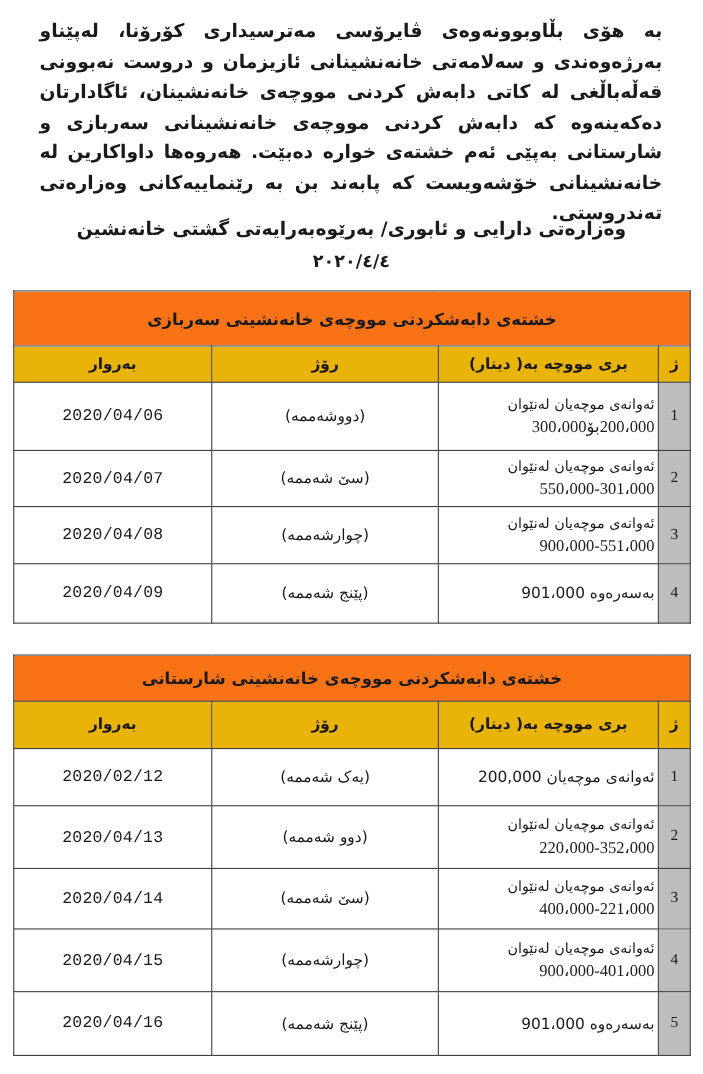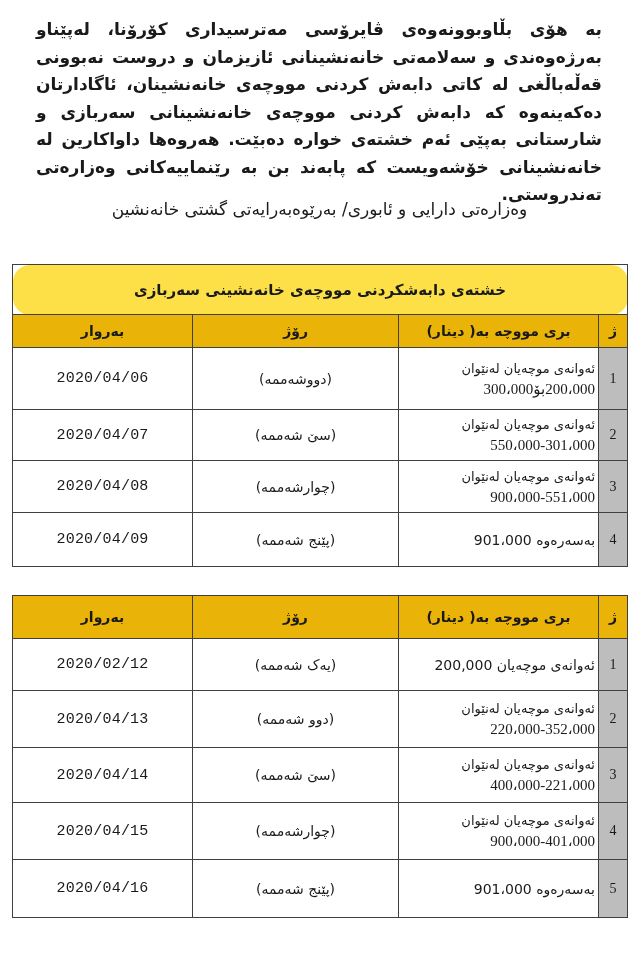--- a/index.html
+++ b/index.html
@@ -26,21 +26,21 @@
     line-height: 27.5px;
   }
 
   
   .ministry {
     position: absolute;
     top: 199px; left: 0; width: 100%;
     direction: rtl;
     text-align: center;
     font-size: 17px;
-    font-weight: 400;
+    font-weight: 700;
   }
   .issue-date {
     position: absolute;
     top: 228px; left: 0; width: 100%;
     direction: rtl;
     text-align: center;
     font-size: 16px;
     font-weight: 700;
   }
 
@@ -56,21 +56,21 @@
   #table-military { top: 264px; }
   #table-civil    { top: 595px; }
 
   table.sched td {
     border: 1px solid #404040;
     text-align: center;
     vertical-align: middle;
     overflow: hidden;
     padding: 1px 3px;
   }
-  .title-cell { background: #fde047; font-size: 15px; font-weight: 700; direction: rtl; border-radius: 17px; }
+  .title-cell { background: #f97316; font-size: 15px; font-weight: 700; direction: rtl; }
   .hrow td    { background: #eab308; font-size: 14px; font-weight: 700; direction: rtl; }
   .no-cell    { background: #bdbdbd; font-size: 14px; font-family: "Liberation Serif", "DejaVu Serif", serif; direction: ltr; }
   .date-cell  { font-size: 15px; font-family: Liberation Mono, monospace; direction: ltr; letter-spacing: 0.2px; }
   .day-cell   { font-size: 14px; direction: rtl; margin-left: 36px; }
   .amount-cell{ padding: 2px 4px; }
   .amt-line   { direction: rtl; text-align: right; line-height: 20px; }
   .amt-ar     { font-size: 13px; }
   .amt-num    { font-size: 15px; font-family: "Liberation Serif", "DejaVu Serif", serif; }
   .amt-mixed  { font-size: 14px; }
 
@@ -82,20 +82,21 @@
   col.c-no{width:29px} col.c-amt{width:200px} col.c-day{width:206px} col.c-date{width:180px}
 </style>
 </head>
 <body>
 
 <div class="page">
 
   <p class="intro">بە هۆی بڵاوبوونەوەی ڤایرۆسی مەترسیداری کۆرۆنا، لەپێناو بەرژەوەندی و سەلامەتی خانەنشینانی ئازیزمان و دروست نەبوونی قەڵەباڵغی لە کاتی دابەش کردنی مووچەی خانەنشینان، ئاگادارتان دەکەینەوە کە دابەش کردنی مووچەی خانەنشینانی سەربازی و شارستانی بەپێی ئەم خشتەی خوارە دەبێت. هەروەها داواکارین لە خانەنشینانی خۆشەویست کە پابەند بن بە رێنماییەکانی وەزارەتی تەندروستی.</p>
 
   <div class="ministry">وەزارەتی دارایی و ئابوری/ بەرێوەبەرایەتی گشتی خانەنشین</div>
+  <div class="issue-date">٢٠٢٠/٤/٤</div>
 
   <table class="sched" id="table-military">
     <colgroup>
       <col class="c-no">
         <col class="c-amt">
         <col class="c-day">
         <col class="c-date">
     </colgroup>
     <tbody>
         <tr class="h50">
@@ -146,20 +147,23 @@
     </table>
 
   <table class="sched" id="table-civil">
     <colgroup>
       <col class="c-no">
         <col class="c-amt">
         <col class="c-day">
         <col class="c-date">
     </colgroup>
     <tbody>
+        <tr class="h42">
+      <td colspan="4" class="title-cell">خشتەی دابەشکردنی مووچەی خانەنشینی شارستانی</td>
+    </tr>
     <tr class="hrow h43">
       <td>ژ</td>
       <td>بری مووچە بە( دینار)</td>
       <td>رۆژ</td>
       <td>بەروار</td>
     </tr>
     <tr class="h52">
       <td class="no-cell">1</td>
       <td class="amount-cell">
         <div class="amt-line amt-mixed">ئەوانەی موچەیان 200,000</div>

